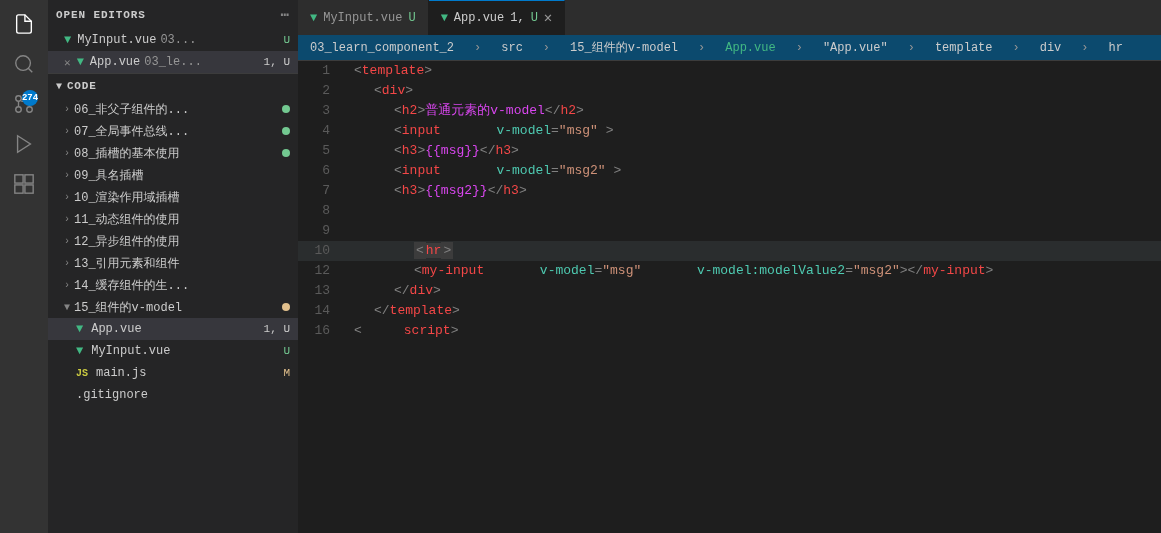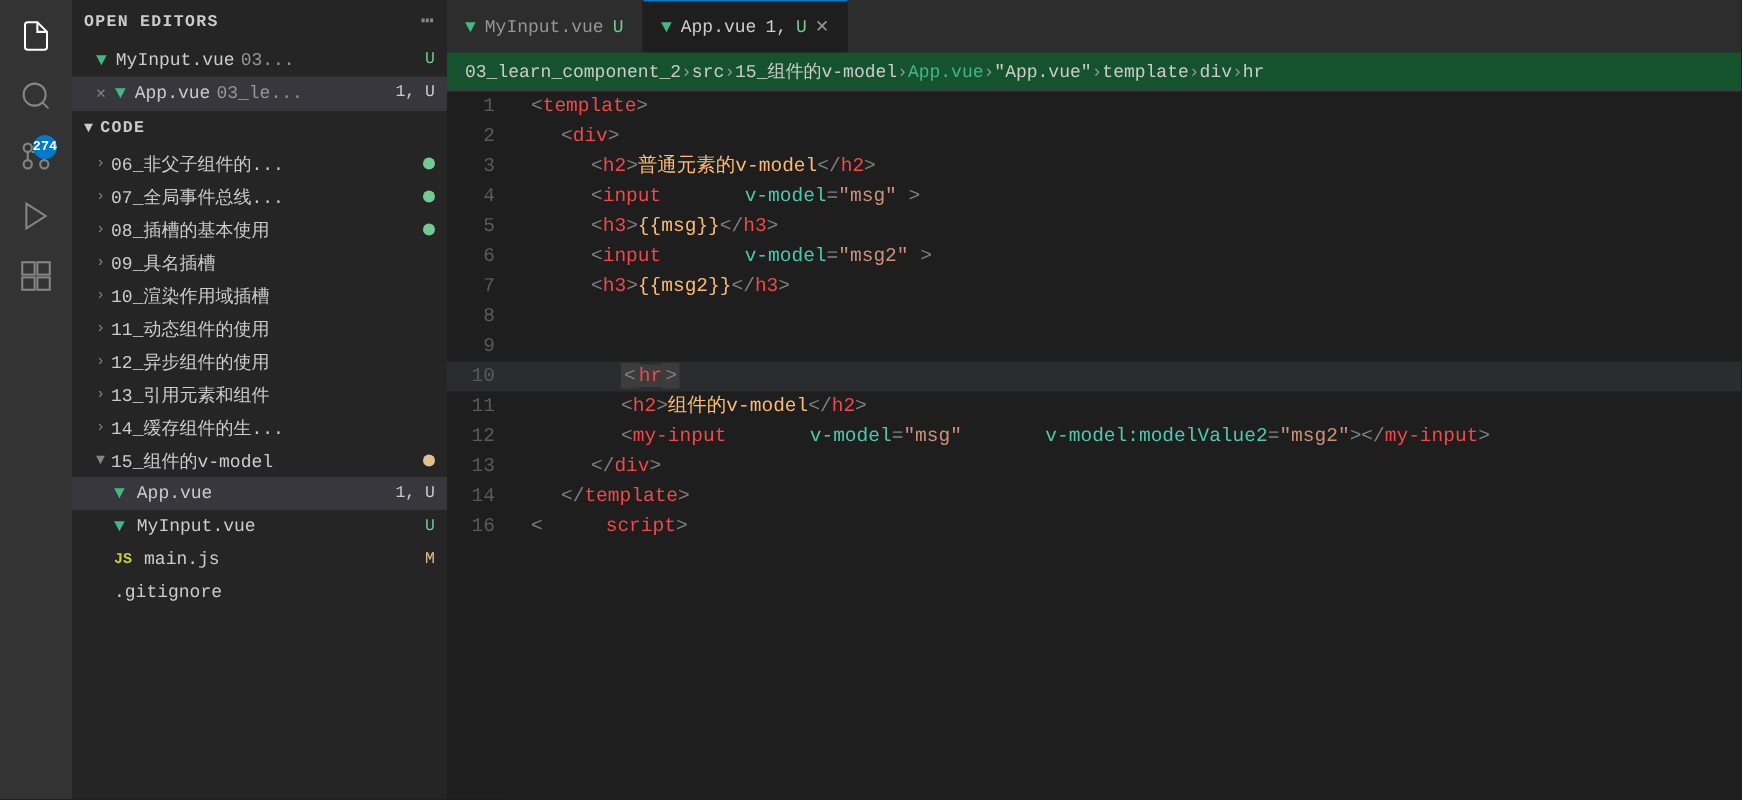--- a/index.html
+++ b/index.html
@@ -216,24 +216,24 @@
       color: #969696;
       font-size: 14px;
       line-height: 1;
     }
 
     
     .breadcrumb {
       display: flex;
       align-items: center;
       padding: 4px 12px;
-      background: #14532d;
+      background: #0c4a6e;
       color: #969696;
       font-size: 12px;
-      gap: 0;
+      gap: 20px;
       border-bottom: 1px solid #3c3c3c;
       flex-shrink: 0;
       flex-wrap: nowrap;
       overflow: hidden;
       text-align: right;
     }
     .breadcrumb .sep { color: #969696; }
     .breadcrumb .crumb { color: #cccccc; }
     .breadcrumb .vue-crumb { color: #42b883; }
 
@@ -265,21 +265,21 @@
     }
     .line-content {
       flex: 1;
       padding-left: 8px;
       white-space: pre;
       font-size: 13px;
     }
 
     
     .c-tag { color: #f44747; }
-    .c-text { color: #fdba74; text-align: right; }
+    .c-text { color: #d946ef; text-align: right; }
     .c-string { color: #ce9178; }
     .c-template { color: #f44747; }
     .c-bracket { color: #808080; }
     .c-directive { color: #4ec9b0; margin-left: 40px; }
     .c-squiggly { border-bottom: 1px wavy #f44747; }
     .c-import { color: #c586c0; }
     .c-module { color: #9cdcfe; }
     .c-from { color: #c586c0; }
     .c-path { color: #ce9178; }
     .c-script-tag { color: #f44747; margin-left: 42px; }
@@ -512,24 +512,20 @@
     <div class="code-line">
       <div class="line-number">9</div>
       <div class="line-content"></div>
     </div>
 
     <div class="code-line highlighted">
       <div class="line-number">10</div>
       <div class="line-content"><span class="indent3"></span><span class="c-bracket" style="background:#3c3c3c;padding:1px 2px;">&lt;</span><span class="c-tag" style="background:#3c3c3c;">hr</span><span class="c-bracket" style="background:#3c3c3c;padding:1px 2px;">&gt;</span></div>
     </div>
 
-    <div class="code-line">
-      <div class="line-number">11</div>
-      <div class="line-content"><span class="indent3"></span><span class="c-bracket">&lt;</span><span class="c-tag">h2</span><span class="c-bracket">&gt;</span><span class="c-text">组件的v-model</span><span class="c-bracket">&lt;/</span><span class="c-tag">h2</span><span class="c-bracket">&gt;</span></div>
-    </div>
 
     <div class="code-line">
       <div class="line-number">12</div>
       <div class="line-content"><span class="indent3"></span><span class="c-bracket">&lt;</span><span class="c-tag">my-input</span><span class="c-text">  </span><span class="c-directive">v-model</span><span class="c-bracket">=</span><span class="c-string">"msg"</span><span class="c-text">  </span><span class="c-directive c-squiggly">v-model:modelValue2</span><span class="c-bracket">=</span><span class="c-string c-squiggly">"msg2"</span><span class="c-bracket">&gt;&lt;/</span><span class="c-tag">my-input</span><span class="c-bracket">&gt;</span></div>
     </div>
 
     <div class="code-line">
       <div class="line-number">13</div>
       <div class="line-content"><span class="indent2"></span><span class="c-bracket">&lt;/</span><span class="c-tag">div</span><span class="c-bracket">&gt;</span></div>
     </div>

